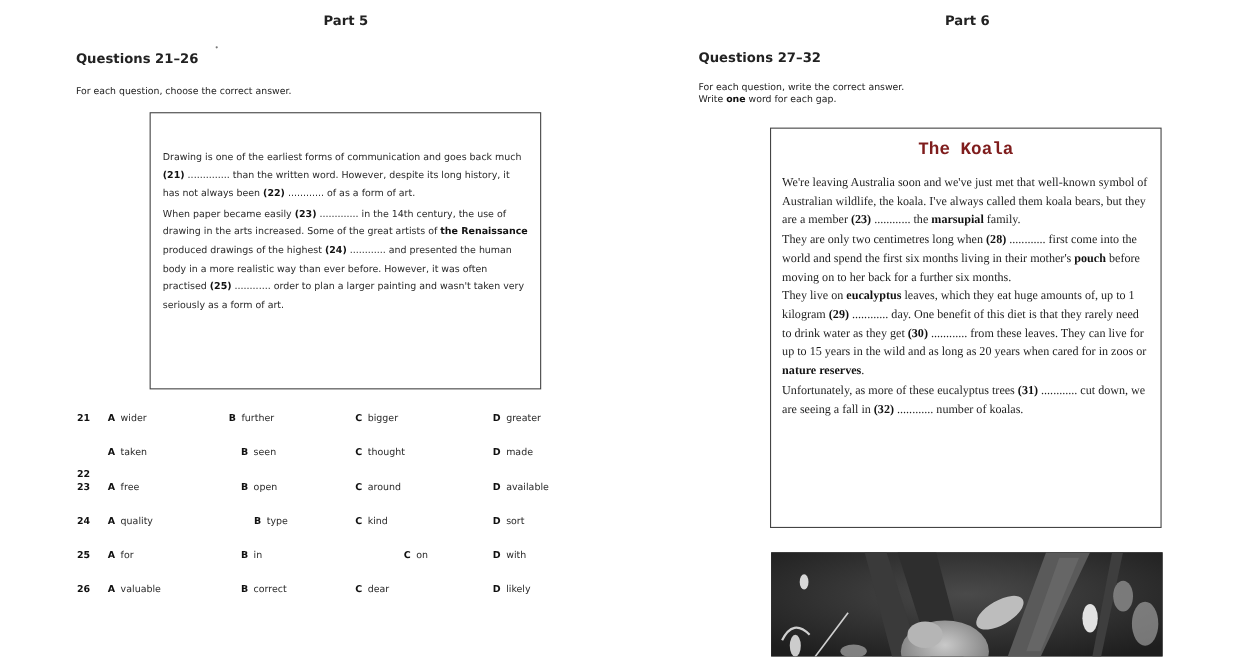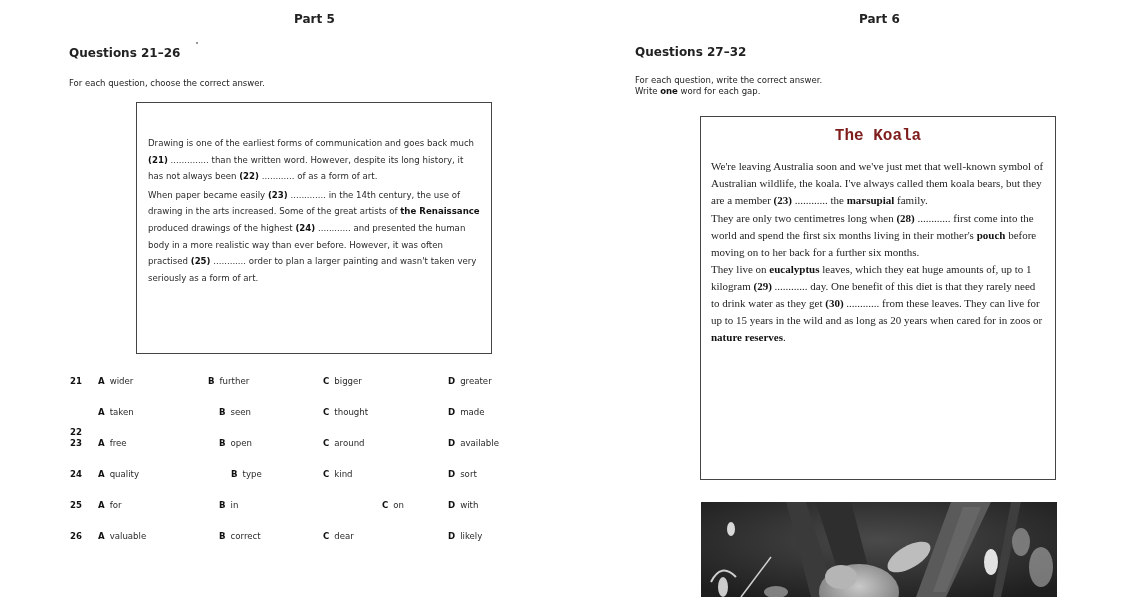--- a/index.html
+++ b/index.html
@@ -63,21 +63,21 @@
       <span class="qnum" style="left: 0px;">24</span>
       <span style="left: 28px;"><span class="letter" style="position: static;">A</span><span style="position: static;">quality</span></span>
       <span style="left: 161px;"><span class="letter" style="position: static;">B</span><span style="position: static;">type</span></span>
       <span style="left: 253px;"><span class="letter" style="position: static;">C</span><span style="position: static;">kind</span></span>
       <span style="left: 378px;"><span class="letter" style="position: static;">D</span><span style="position: static;">sort</span></span>
     </div>
     <div class="opt-row" style="top: 500px;">
       <span class="qnum" style="left: 0px;">25</span>
       <span style="left: 28px;"><span class="letter" style="position: static;">A</span><span style="position: static;">for</span></span>
       <span style="left: 149px;"><span class="letter" style="position: static;">B</span><span style="position: static;">in</span></span>
-      <span style="left: 268px; padding-left: 44px;"><span class="letter" style="position: static;">C</span><span style="position: static;">on</span></span>
+      <span style="left: 253px; padding-left: 44px;"><span class="letter" style="position: static;">C</span><span style="position: static;">on</span></span>
       <span style="left: 378px;"><span class="letter" style="position: static;">D</span><span style="position: static;">with</span></span>
     </div>
     <div class="opt-row" style="top: 531px;">
       <span class="qnum" style="left: 0px;">26</span>
       <span style="left: 28px;"><span class="letter" style="position: static;">A</span><span style="position: static;">valuable</span></span>
       <span style="left: 149px;"><span class="letter" style="position: static;">B</span><span style="position: static;">correct</span></span>
       <span style="left: 253px;"><span class="letter" style="position: static;">C</span><span style="position: static;">dear</span></span>
       <span style="left: 378px;"><span class="letter" style="position: static;">D</span><span style="position: static;">likely</span></span>
     </div>
   </div>
@@ -88,20 +88,21 @@
   <div>For each question, write the correct answer.</div>
   <div><span>Write </span><b>one</b><span> word for each gap.</span></div>
 </div>
 
 <div class="box" style="left:700px; top:116px; width:356px; height:364px; padding:10px 10px 0 10px;">
   <div class="box-title-serif">The Koala</div>
   <div id="right-paras" style="margin-top:13px;">
       <p class="para-serif"><span>We're leaving Australia soon and we've just met that well-known symbol of Australian wildlife, the koala. I've always called them koala bears, but they are a member </span><span class="gap"><b>(23)</b><span> ............ </span></span><span>the </span><b>marsupial</b><span> family.</span></p>
       <p class="para-serif"><span>They are only two centimetres long when </span><span class="gap"><b>(28)</b><span> ............ </span></span><span>first come into the world and spend the first six months living in their mother's </span><b>pouch</b><span> before moving on to her back for a further six months.</span></p>
       <p class="para-serif"><span>They live on </span><b>eucalyptus</b><span> leaves, which they eat huge amounts of, up to 1 kilogram </span><span class="gap"><b>(29)</b><span> ............ </span></span><span>day. One benefit of this diet is that they rarely need to drink water as they get </span><span class="gap"><b>(30)</b><span> ............ </span></span><span>from these leaves. They can live for up to 15 years in the wild and as long as 20 years when cared for in zoos or </span><b>nature reserves</b><span>.</span></p>
+      <p class="para-serif"><span>Unfortunately, as more of these eucalyptus trees </span><span class="gap"><b>(31)</b><span> ............ </span></span><span>cut down, we are seeing a fall in </span><span class="gap"><b>(32)</b><span> ............ </span></span><span>number of koalas.</span></p>
     </div>
 </div>
 
 <div class="photo">
   <svg width="356" height="95" viewBox="0 0 356 95">
     <defs>
       <radialGradient id="bg" cx="50%" cy="40%" r="70%">
         <stop offset="0%" stop-color="#4a4a4a"></stop>
         <stop offset="100%" stop-color="#1e1e1e"></stop>
       </radialGradient>

